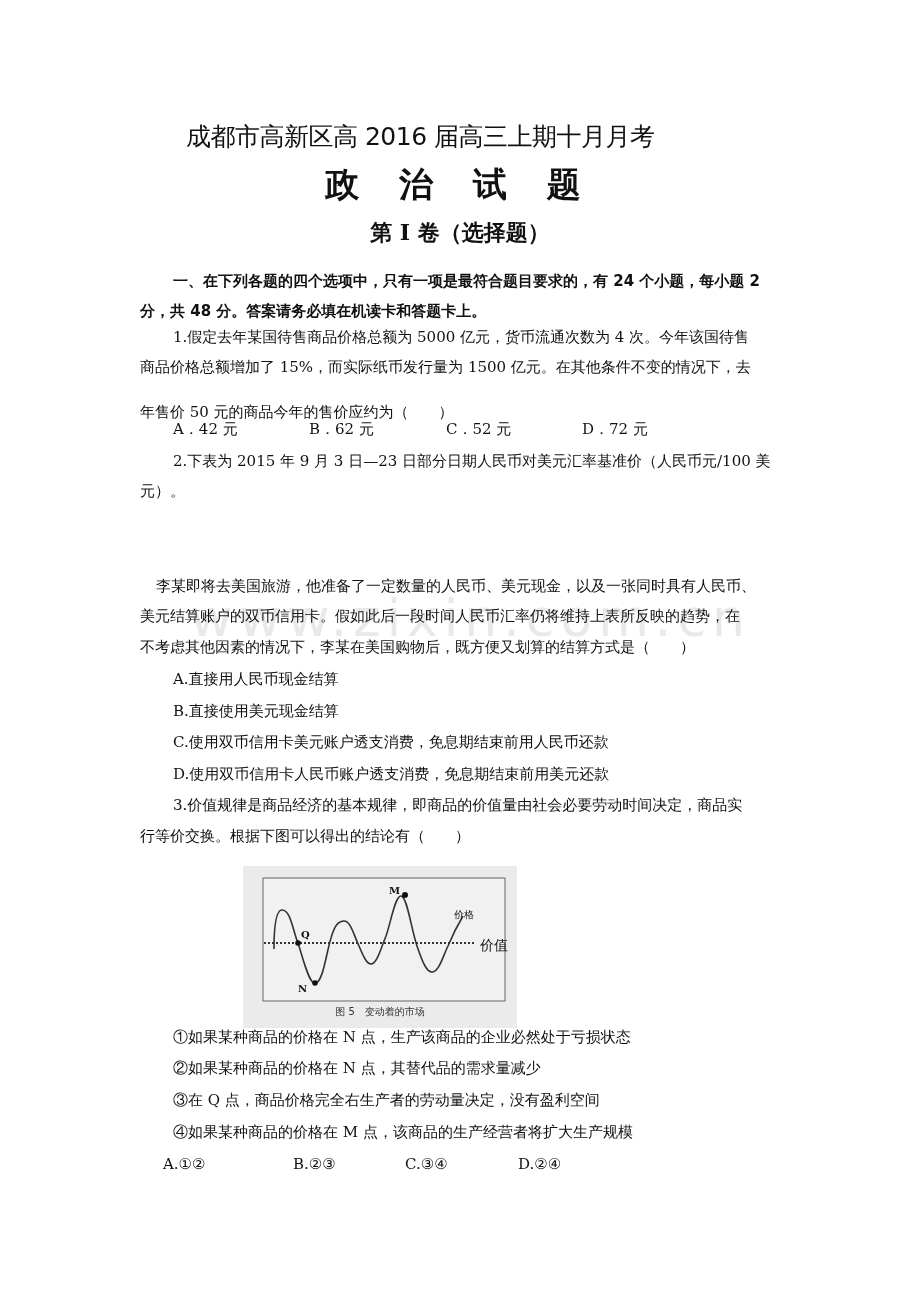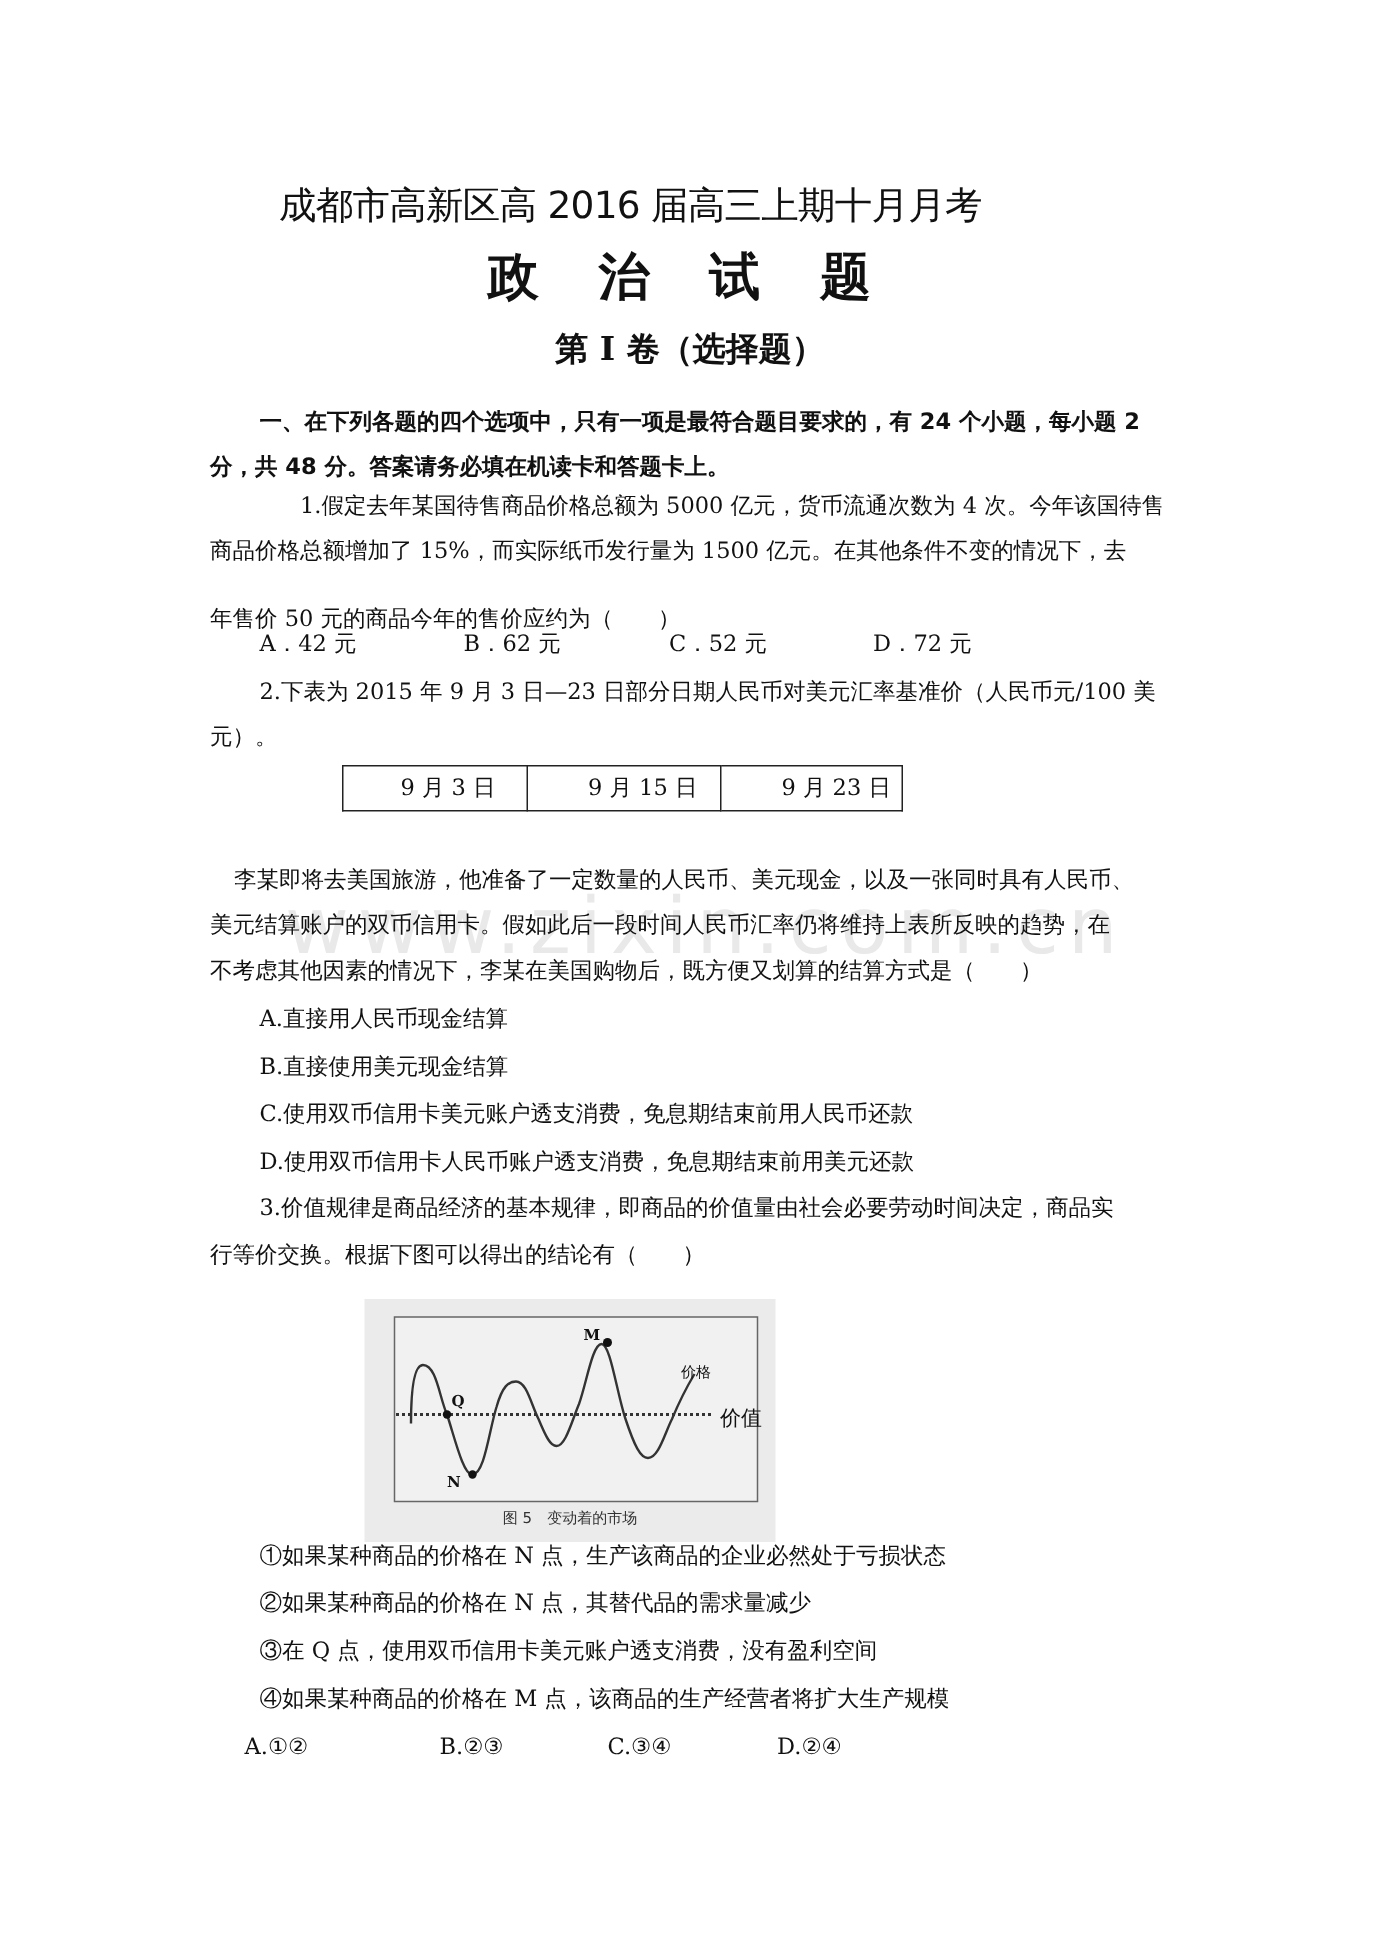--- a/index.html
+++ b/index.html
@@ -30,38 +30,33 @@
 <div class="abs main-title">政 治 试 题</div>
 <div class="abs vol-title">第 I 卷（选择题）</div>
 
 <div class="abs watermark">www.zixin.com.cn</div>
 
 <div class="abs line bold" style="left:173px;top:273px;">一、在下列各题的四个选项中，只有一项是最符合题目要求的，有 24 个小题，每小题 2</div>
 <div class="abs line" style="left:140px;top:303px;">
   <span class="bold">分，共 48 分。</span><span class="bold">答案请务必填在机读卡和答题卡上。</span>
 </div>
 
-<div class="abs line" style="left:173px;top:329px;margin-left:27px;">1.假定去年某国待售商品价格总额为 5000 亿元，货币流通次数为 4 次。今年该国待售</div>
+<div class="abs line" style="left:173px;top:329px;">1.假定去年某国待售商品价格总额为 5000 亿元，货币流通次数为 4 次。今年该国待售</div>
 <div class="abs line" style="left:140px;top:359px;">商品价格总额增加了 15%，而实际纸币发行量为 1500 亿元。在其他条件不变的情况下，去</div>
 <div class="abs line" style="left:140px;top:404px;">年售价 50 元的商品今年的售价应约为（　　）</div>
 <div class="opt" style="left:173px;top:420px;">A．42 元</div>
 <div class="opt" style="left:309px;top:420px;">B．62 元</div>
 <div class="opt" style="left:446px;top:420px;">C．52 元</div>
 <div class="opt" style="left:582px;top:420px;">D．72 元</div>
 
 <div class="abs line" style="left:173px;top:453px;">2.下表为 2015 年 9 月 3 日—23 日部分日期人民币对美元汇率基准价（人民币元/100 美</div>
 <div class="abs line" style="left:140px;top:483px;">元）。</div>
 
 <table class="rate">
   <tbody>
-      <tr>
-    <td class="c1">9 月 3 日</td>
-    <td class="c2">9 月 15 日</td>
-    <td class="c3">9 月 23 日</td>
-  </tr>
 </tbody>
   </table>
 
 <div class="abs line" style="left:156px;top:578px;">李某即将去美国旅游，他准备了一定数量的人民币、美元现金，以及一张同时具有人民币、</div>
 <div class="abs line" style="left:140px;top:608px;">美元结算账户的双币信用卡。假如此后一段时间人民币汇率仍将维持上表所反映的趋势，在</div>
 <div class="abs line" style="left:140px;top:639px;">不考虑其他因素的情况下，李某在美国购物后，既方便又划算的结算方式是（　　）</div>
 <div class="opt" style="left:173px;top:670px;">A.直接用人民币现金结算</div>
 <div class="opt" style="left:173px;top:702px;">B.直接使用美元现金结算</div>
 <div class="opt" style="left:173px;top:733px;">C.使用双币信用卡美元账户透支消费，免息期结束前用人民币还款</div>
 <div class="opt" style="left:173px;top:765px;">D.使用双币信用卡人民币账户透支消费，免息期结束前用美元还款</div>
@@ -95,18 +90,18 @@
   <div class="abs" style="left:58px;top:63px;font-size:10px;font-weight:bold;">Q</div>
   <div class="abs" style="left:55px;top:117px;font-size:10px;font-weight:bold;">N</div>
   <div class="abs" style="left:146px;top:19px;font-size:10px;font-weight:bold;">M</div>
   <div class="abs" style="left:211px;top:42px;font-size:10px;">价格</div>
   <div class="abs" style="left:237px;top:71px;font-size:14px;">价值</div>
   <div class="fig-caption">图 5　变动着的市场</div>
 </div>
 
 <div class="abs line" style="left:173px;top:1029px;">①如果某种商品的价格在 N 点，生产该商品的企业必然处于亏损状态</div>
 <div class="abs line" style="left:173px;top:1060px;">②如果某种商品的价格在 N 点，其替代品的需求量减少</div>
-<div class="abs line" style="left:173px;top:1092px;">③在 Q 点，使用双币信用卡美元账户透支消费，没有盈利空间</div>
+<div class="abs line" style="left:173px;top:1092px;">③在 Q 点，商品价格完全右生产者的劳动量决定，没有盈利空间</div>
 <div class="abs line" style="left:173px;top:1124px;">④如果某种商品的价格在 M 点，该商品的生产经营者将扩大生产规模</div>
 <div class="opt" style="left:163px;top:1155px;">A.①②</div>
 <div class="opt" style="left:293px;top:1155px;">B.②③</div>
 <div class="opt" style="left:405px;top:1155px;">C.③④</div>
 <div class="opt" style="left:518px;top:1155px;">D.②④</div>
 
 </body></html>

